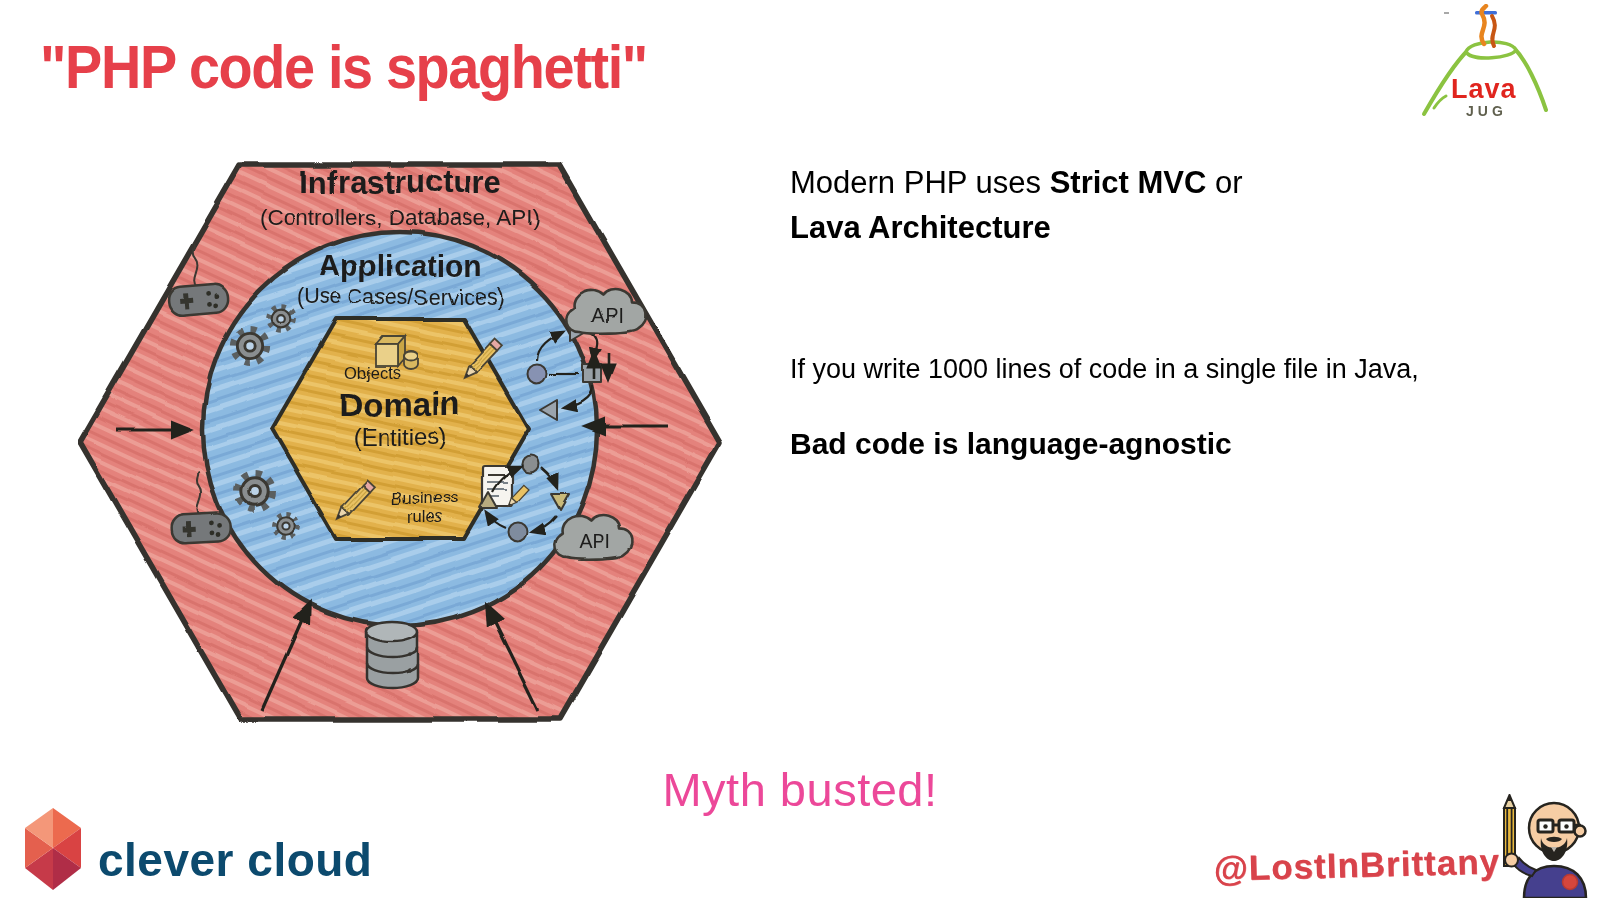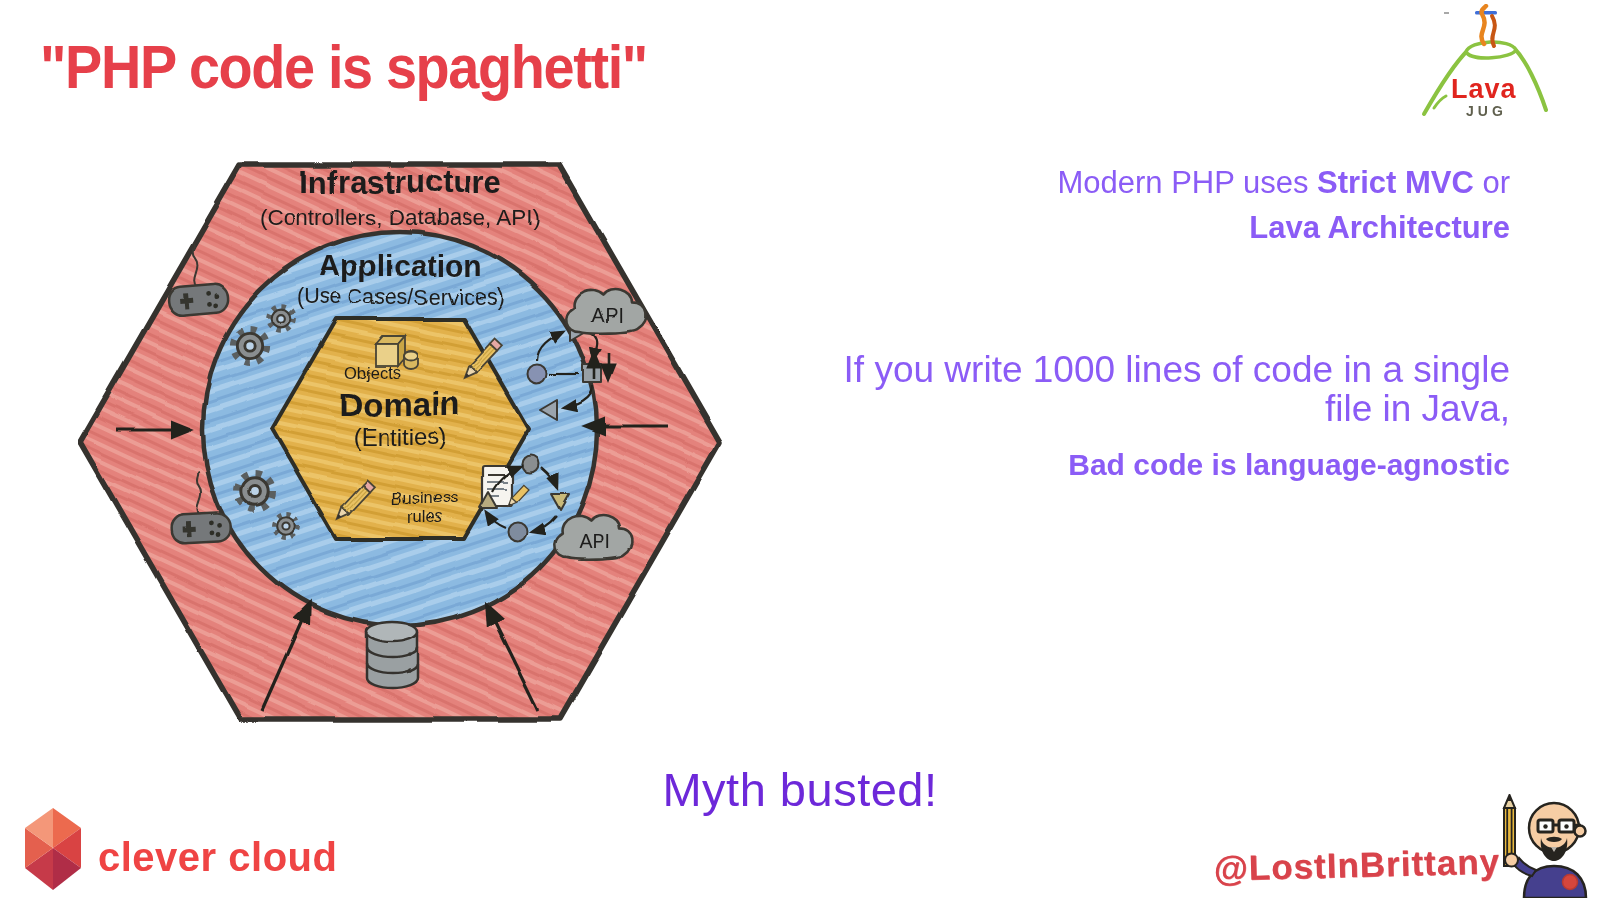--- a/index.html
+++ b/index.html
@@ -1,32 +1,32 @@
 <!DOCTYPE html>
 <html><head>
 <meta charset="utf-8">
 <style>
   html,body{margin:0;padding:0;background:#ffffff;}
   .slide{position:relative;width:1600px;height:900px;background:#ffffff;overflow:hidden;
          font-family:"Liberation Sans",sans-serif;}
   .title{position:absolute;left:40px;top:30px;margin:0;font-size:62px;font-weight:800;
          color:#e6404a;letter-spacing:-1.5px;white-space:nowrap;
          transform:scaleX(0.9);transform-origin:left top;line-height:1.2;}
-  .rp{position:absolute;left:790px;width:720px;text-align:right;color:#8b5cf6;}
+  .rp{position:absolute;left:790px;width:720px;text-align:left;color:#000000;}
   .rp-heading{top:160px;font-size:31px;line-height:45px;}
-  .rp-body{top:350px;font-size:37px;line-height:39px;}
-  .rp-emph{top:447px;font-size:30px;font-weight:bold;line-height:1.2;}
+  .rp-body{top:350px;font-size:27px;line-height:39px;}
+  .rp-emph{top:426px;font-size:30px;font-weight:bold;line-height:1.2;}
   .b{font-weight:bold;}
   .myth{position:absolute;left:0;top:762px;width:1600px;text-align:center;
-        font-size:47px;color:#6d28d9;letter-spacing:0.5px;}
+        font-size:47px;color:#ec4899;letter-spacing:0.5px;}
   .diagram{position:absolute;left:78px;top:148px;width:645px;height:585px;}
   .lavajug{position:absolute;left:1418px;top:4px;width:132px;height:120px;}
   .gem{position:absolute;left:22px;top:806px;width:62px;height:86px;}
-  .brand{position:absolute;left:98px;top:837px;font-size:40px;font-weight:800;
-         color:#ef4444;letter-spacing:0.5px;line-height:1;text-align:right;}
+  .brand{position:absolute;left:98px;top:837px;font-size:46px;font-weight:800;
+         color:#0c4a6e;letter-spacing:0.5px;line-height:1;text-align:right;}
   .handle{position:absolute;left:1140px;top:848px;width:360px;text-align:right;
           font-size:35px;font-weight:700;color:#d8434b;letter-spacing:1px;line-height:1;
           transform:rotate(-1.5deg);text-shadow:0.5px 0.5px 0 #e8777d;}
   .avatar{position:absolute;left:1494px;top:794px;width:100px;height:104px;}
   svg text{font-family:"Liberation Sans",sans-serif;}
 </style>
 </head>
 <body>
 
 <div class="slide">

